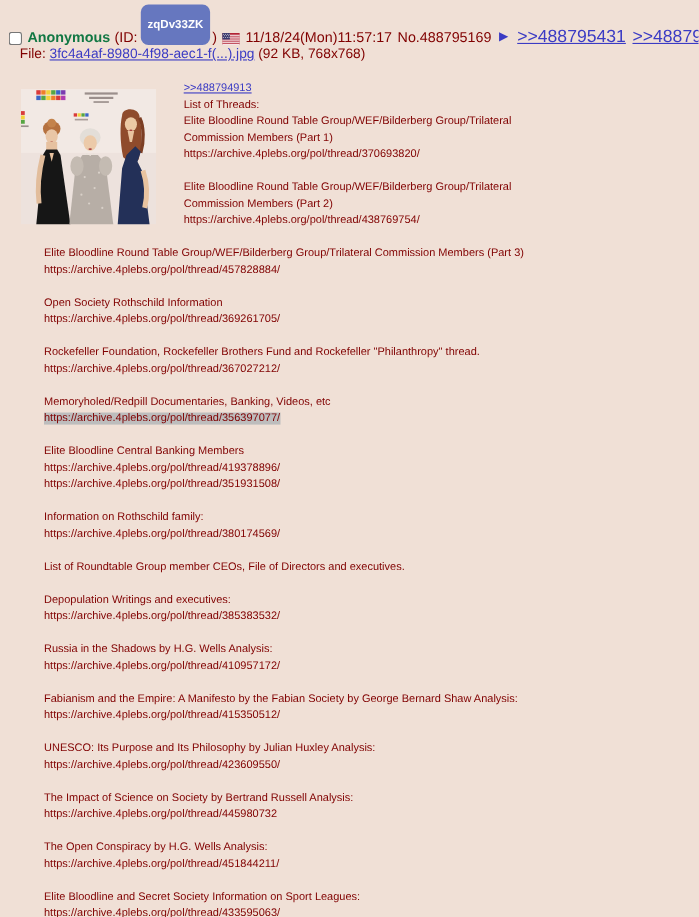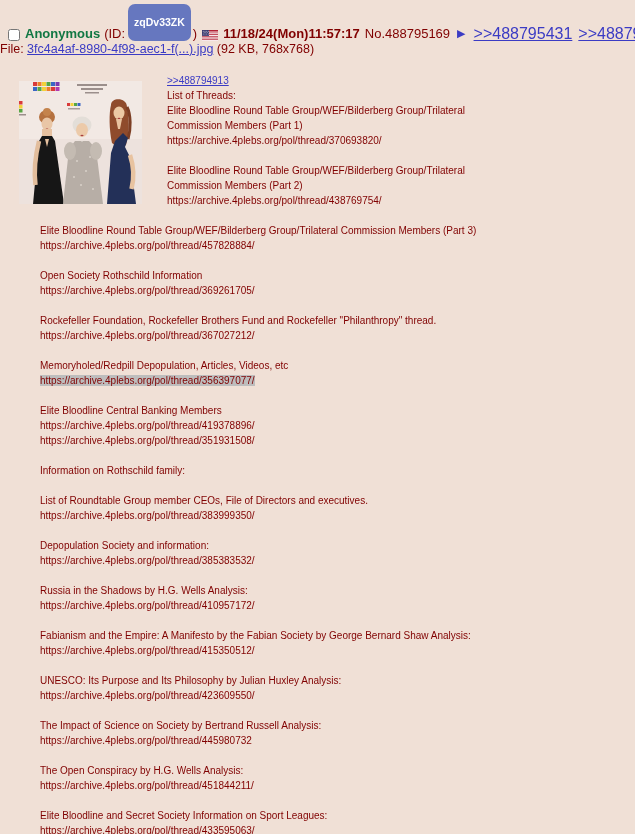--- a/index.html
+++ b/index.html
@@ -21,29 +21,29 @@
   .post-checkbox{width:12px;height:12px;margin:0 5px 0 0;flex:0 0 auto;}
   .poster-name{color:var(--green);font-weight:bold;margin-right:4px;}
   .id-open{margin-right:3px;}
   .id-badge{
     background:var(--badge);color:#fff;font-weight:bold;
     font-size:10.5px;line-height:13px;
     padding:12px 6px;border-radius:7px;display:inline-block;
   }
   .id-close{margin:0 4px 0 2px;}
   .flag{width:16px;height:11px;margin:0 5px 0 1px;flex:0 0 auto;}
-  .post-datetime{margin-right:5px;font-weight:bold;}
+  .post-datetime{margin-right:5px;}
   .post-number{margin-right:7px;}
   .menu-arrow{color:var(--link);font-size:11px;margin-right:8px;cursor:pointer;}
   .backlink{
     color:var(--link);text-decoration:underline;
     font-size:16px;margin-right:6px;cursor:pointer;
   }
   .file-line{
-    padding-left:0;margin-top:1px;
+    padding-left:18px;margin-top:1px;
     font-size:12.5px;line-height:15px;white-space:nowrap;
   }
   .file-name{color:var(--link);text-decoration:underline;cursor:pointer;}
   .post-content{overflow:visible;}
   .post-thumb{
     float:left;width:123px;height:123px;
     margin:8px 25px 4px 19px;cursor:pointer;display:block;
   }
   blockquote.post-body{
     margin:16px 0 0 40px;padding:0;
@@ -203,37 +203,37 @@
         </div>
         <div class="para">
           <div class="line"><span class="plain">Open Society Rothschild Information</span></div>
           <div class="line"><span class="plain">https://archive.4plebs.org/pol/thread/369261705/</span></div>
         </div>
         <div class="para">
           <div class="line"><span class="plain">Rockefeller Foundation, Rockefeller Brothers Fund and Rockefeller "Philanthropy" thread.</span></div>
           <div class="line"><span class="plain">https://archive.4plebs.org/pol/thread/367027212/</span></div>
         </div>
         <div class="para">
-          <div class="line"><span class="plain">Memoryholed/Redpill Depopulation, Articles, Videos, etc</span></div>
+          <div class="line"><span class="plain">Memoryholed/Redpill Documentaries, Banking, Videos, etc</span></div>
           <div class="line"><span class="highlight">https://archive.4plebs.org/pol/thread/356397077/</span></div>
         </div>
         <div class="para">
           <div class="line"><span class="plain">Elite Bloodline Central Banking Members</span></div>
           <div class="line"><span class="plain">https://archive.4plebs.org/pol/thread/419378896/</span></div>
           <div class="line"><span class="plain">https://archive.4plebs.org/pol/thread/351931508/</span></div>
         </div>
         <div class="para">
           <div class="line"><span class="plain">Information on Rothschild family:</span></div>
+          <div class="line"><span class="plain">https://archive.4plebs.org/pol/thread/380174569/</span></div>
         </div>
         <div class="para">
           <div class="line"><span class="plain">List of Roundtable Group member CEOs, File of Directors and executives.</span></div>
-          <div class="line"><span class="plain">https://archive.4plebs.org/pol/thread/383999350/</span></div>
-        </div>
-        <div class="para">
-          <div class="line"><span class="plain">Depopulation Society and information:</span></div>
+        </div>
+        <div class="para">
+          <div class="line"><span class="plain">Depopulation Writings and executives:</span></div>
           <div class="line"><span class="plain">https://archive.4plebs.org/pol/thread/385383532/</span></div>
         </div>
         <div class="para">
           <div class="line"><span class="plain">Russia in the Shadows by H.G. Wells Analysis:</span></div>
           <div class="line"><span class="plain">https://archive.4plebs.org/pol/thread/410957172/</span></div>
         </div>
         <div class="para">
           <div class="line"><span class="plain">Fabianism and the Empire: A Manifesto by the Fabian Society by George Bernard Shaw Analysis:</span></div>
           <div class="line"><span class="plain">https://archive.4plebs.org/pol/thread/415350512/</span></div>
         </div>

